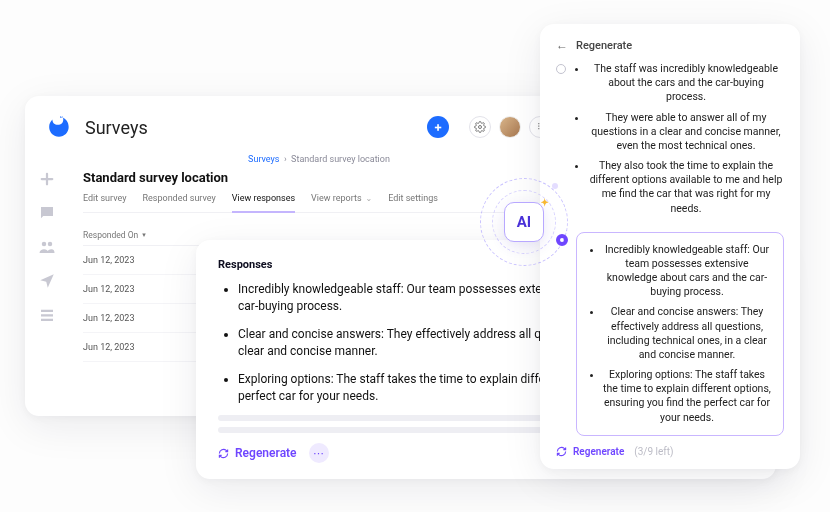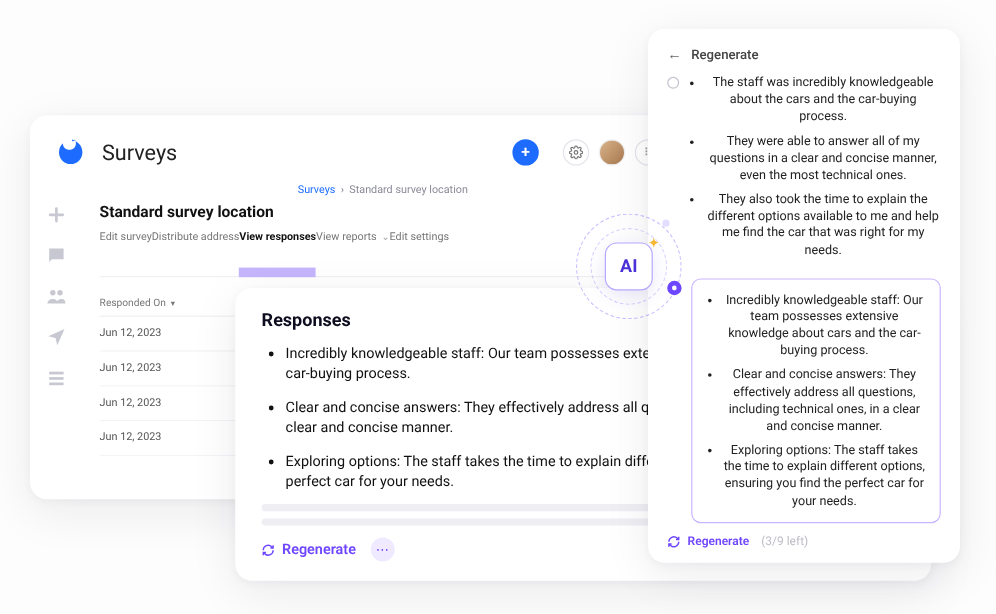--- a/index.html
+++ b/index.html
@@ -42,22 +42,22 @@
   .circ.handle { border:1px solid #e3e3ea; color:#999; font-size:9px;}
   .side-icons {
     position:absolute; left:0; top:60px; width:44px; display:flex; flex-direction:column;
     align-items:center; gap:16px; padding-top:14px;
   }
   .side-icons .sic { width:18px; height:18px; color:#c8c8d2; }
   .back-body { position:absolute; left:58px; right:18px; top:58px; font-size:11px; color:#444;}
   .crumbs { font-size:9px; color:#8a8a98; margin-bottom:6px;text-align:center;}
   .crumbs .cur { color:#1d6cff; }
   .page-caption { font-size:13px; font-weight:700; color:#111; margin-bottom:8px;}
-  .tabbar { display:flex; gap:0; font-size:9px; color:#777; border-bottom:1px solid #f0f0f4; padding-bottom:6px; margin-bottom:12px;}
-  .tabbar .act { color:#111; font-weight:700; border-bottom:8px solid #c4b5fd; padding-bottom:20px; margin-bottom:-7px;}
+  .tabbar { display:flex; gap:16px; font-size:9px; color:#777; border-bottom:1px solid #f0f0f4; padding-bottom:6px; margin-bottom:12px;}
+  .tabbar .act { color:#111; font-weight:400; border-bottom:2px solid #c4b5fd; padding-bottom:8px; margin-bottom:-7px;}
   .tabbar .chev { font-size:8px; color:#aaa; margin-left:2px;}
   .resp-count { font-size:9.5px; font-weight:700; color:#111; margin-bottom:10px;}
   .th-resp {
     display:flex; align-items:center; gap:4px; font-size:8.5px; color:#777;
     border-bottom:1px solid #f0f0f4; padding:5px 0;
   }
   .row { font-size:9px; color:#555; border-bottom:1px solid #f4f4f7; padding:9px 0;}
 
   
   #right {
@@ -81,21 +81,21 @@
   .count-left { color:#bcbcc6; font-size:10px;}
 
   
   #front {
     left:196px; top:240px;
     width:580px;
     z-index:2;
     padding:18px 22px 16px 22px;
     font-size:12px;
   }
-  .resp-title { font-size:15px; font-weight:700; color:#0d0d1f; margin-bottom:10px;}
+  .resp-title { font-size:11px; font-weight:700; color:#0d0d1f; margin-bottom:10px;}
   #front ul { list-style:disc; padding-left:20px; color:#111;}
   #front li { margin-bottom:10px; line-height:1.45;}
   .gen-lines { margin:10px 0 10px 0;}
   .gen-lines div { height:6px; background:#eeeef3; border-radius:3px; margin-bottom:6px;}
   .gen-lines div:nth-child(2){ width:70%;}
   .front-foot { display:flex; align-items:center; gap:12px;}
   .more-dots { width:20px; height:20px; border-radius:50%; background:#efeaff; color:#6f46ff; display:flex; align-items:center; justify-content:center; font-size:11px; cursor:pointer;}
 
   
   .ai-badge {
@@ -164,21 +164,21 @@
 
   <div class="back-body">
     <div class="crumbs">
       <span class="cur">Surveys</span>
       &nbsp;›&nbsp;
       <span>Standard survey location</span>
     </div>
     <div class="page-caption">Standard survey location</div>
     <div class="tabbar">
       <span>Edit survey</span>
-      <span>Distribute address</span>
+      <span>Responded survey</span>
       <span class="act">View responses</span>
       <span><span>View reports</span><span class="chev"> ⌄</span></span>
       <span>Edit settings</span>
     </div>
     <div class="th-resp">
       <span>Responded On</span>
       <span style="font-size:7px;">▾</span>
     </div>
     <div class="row">Jun 12, 2023</div>
     <div class="row">Jun 12, 2023</div>

